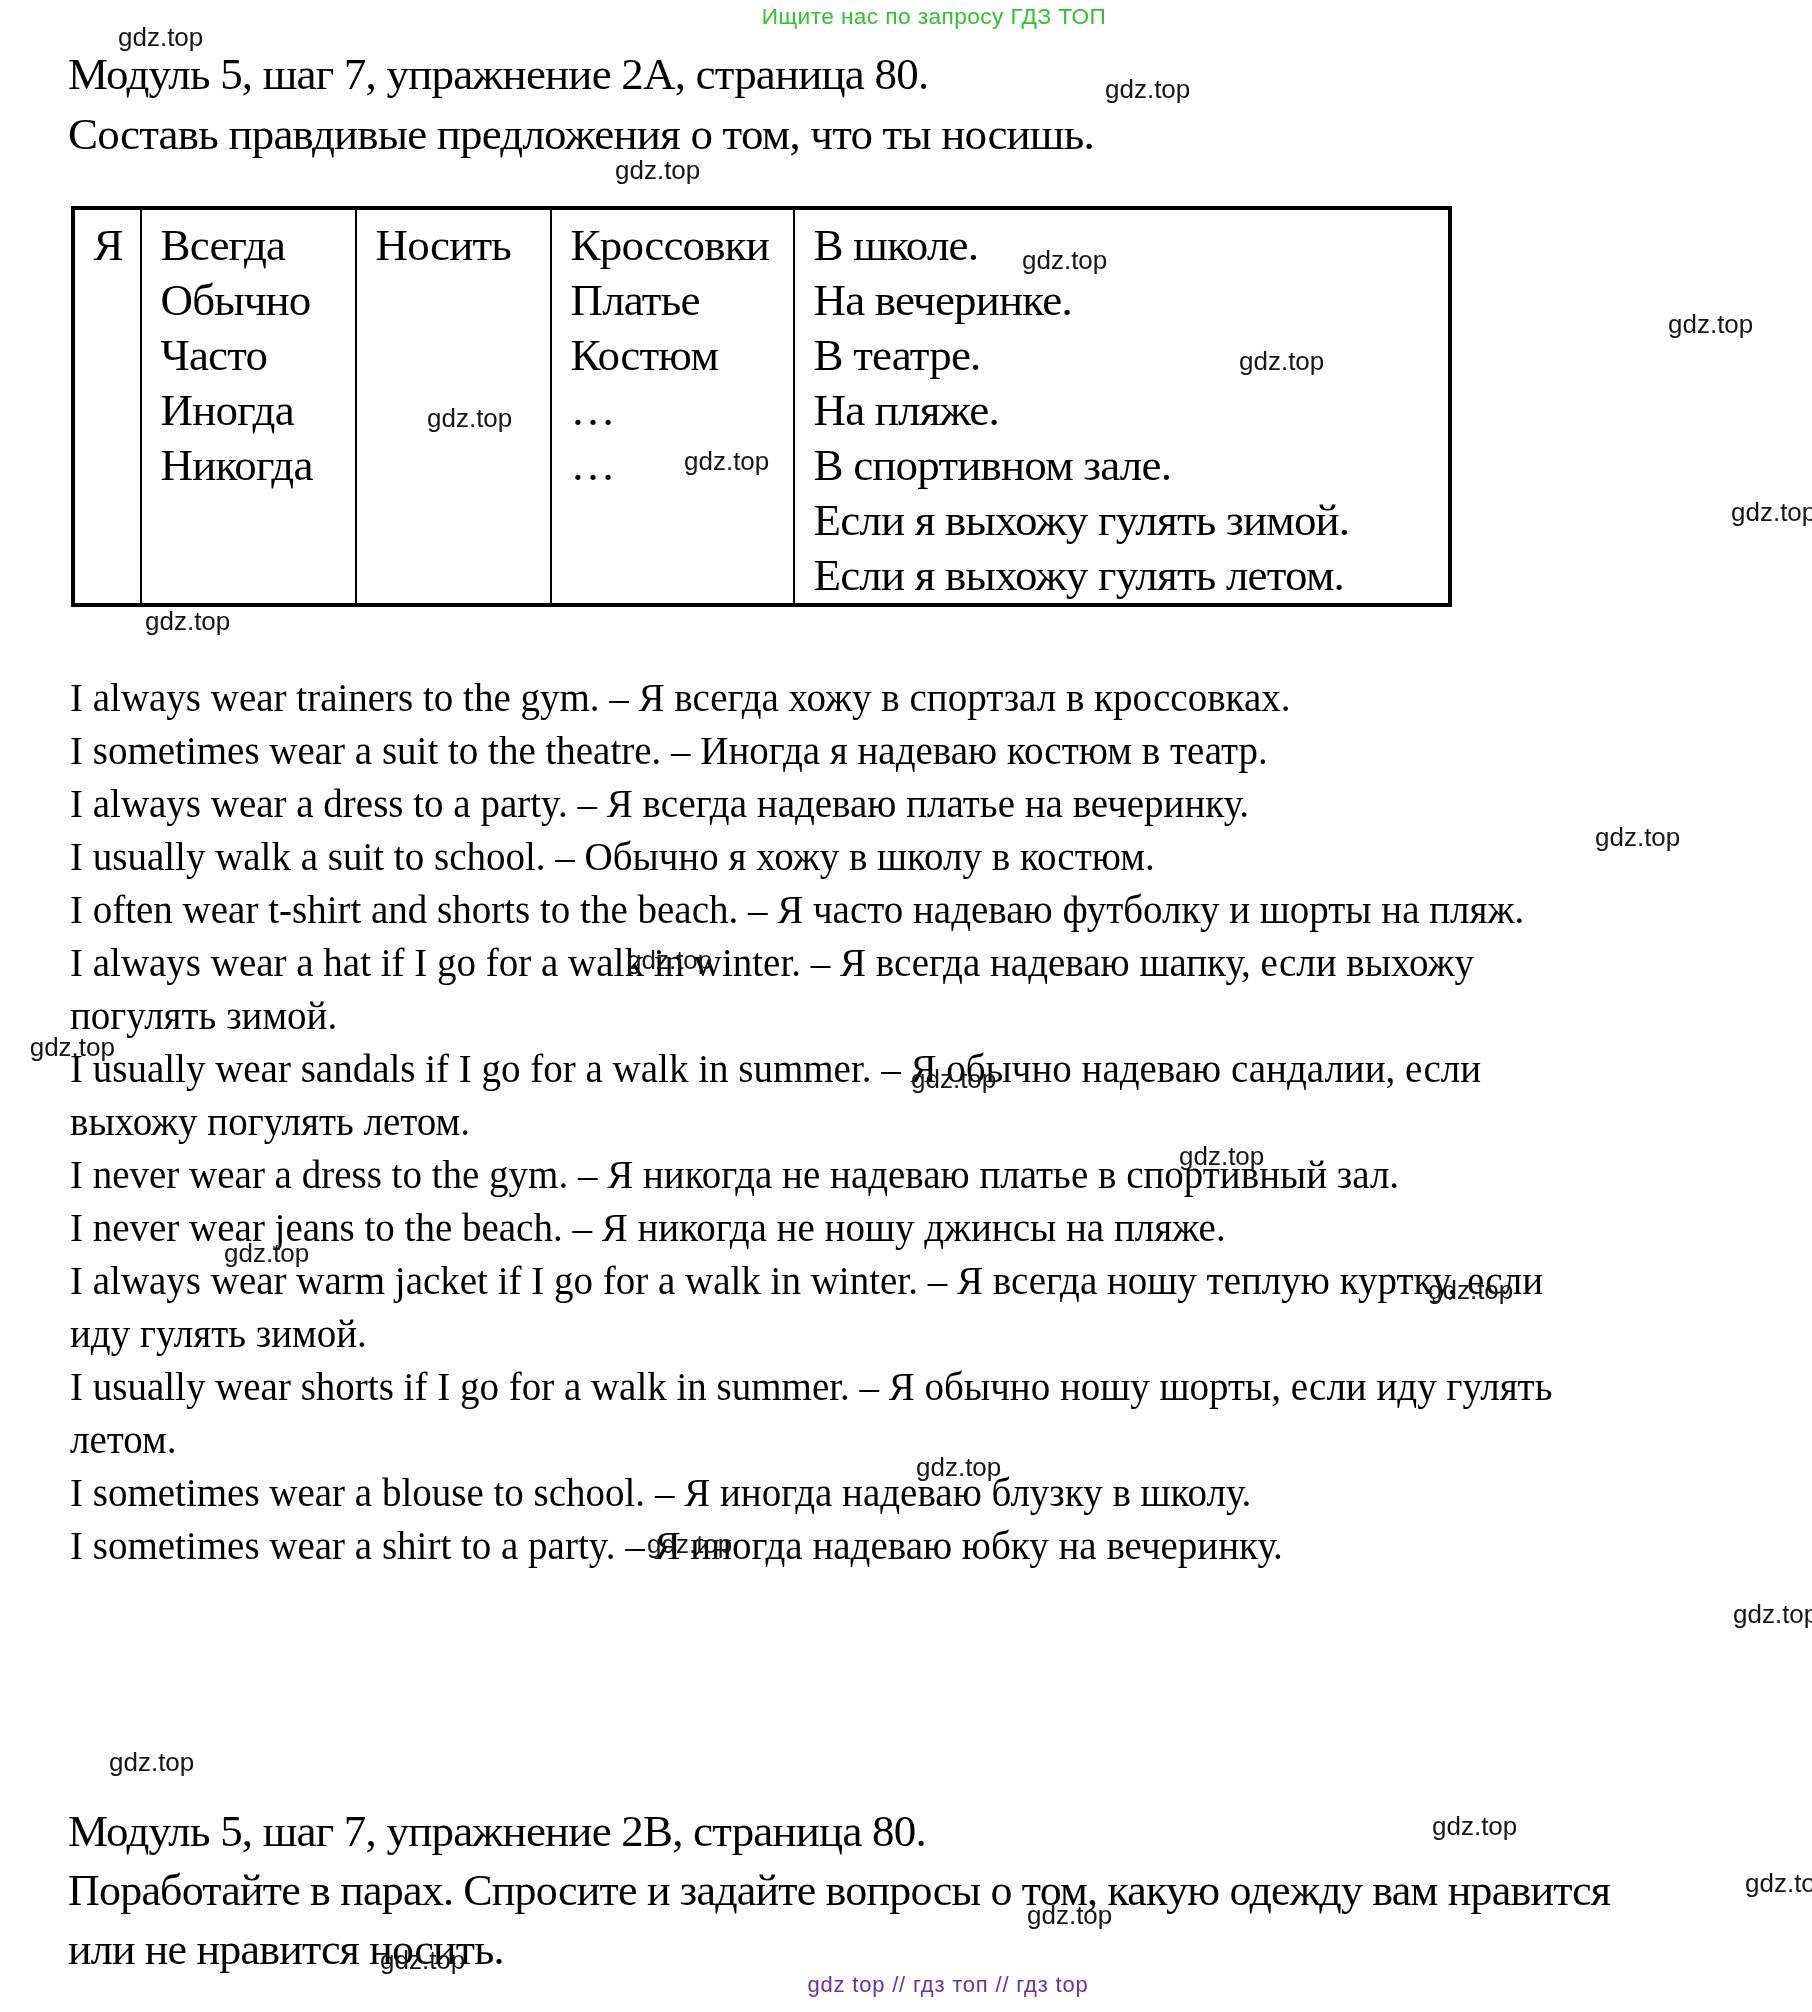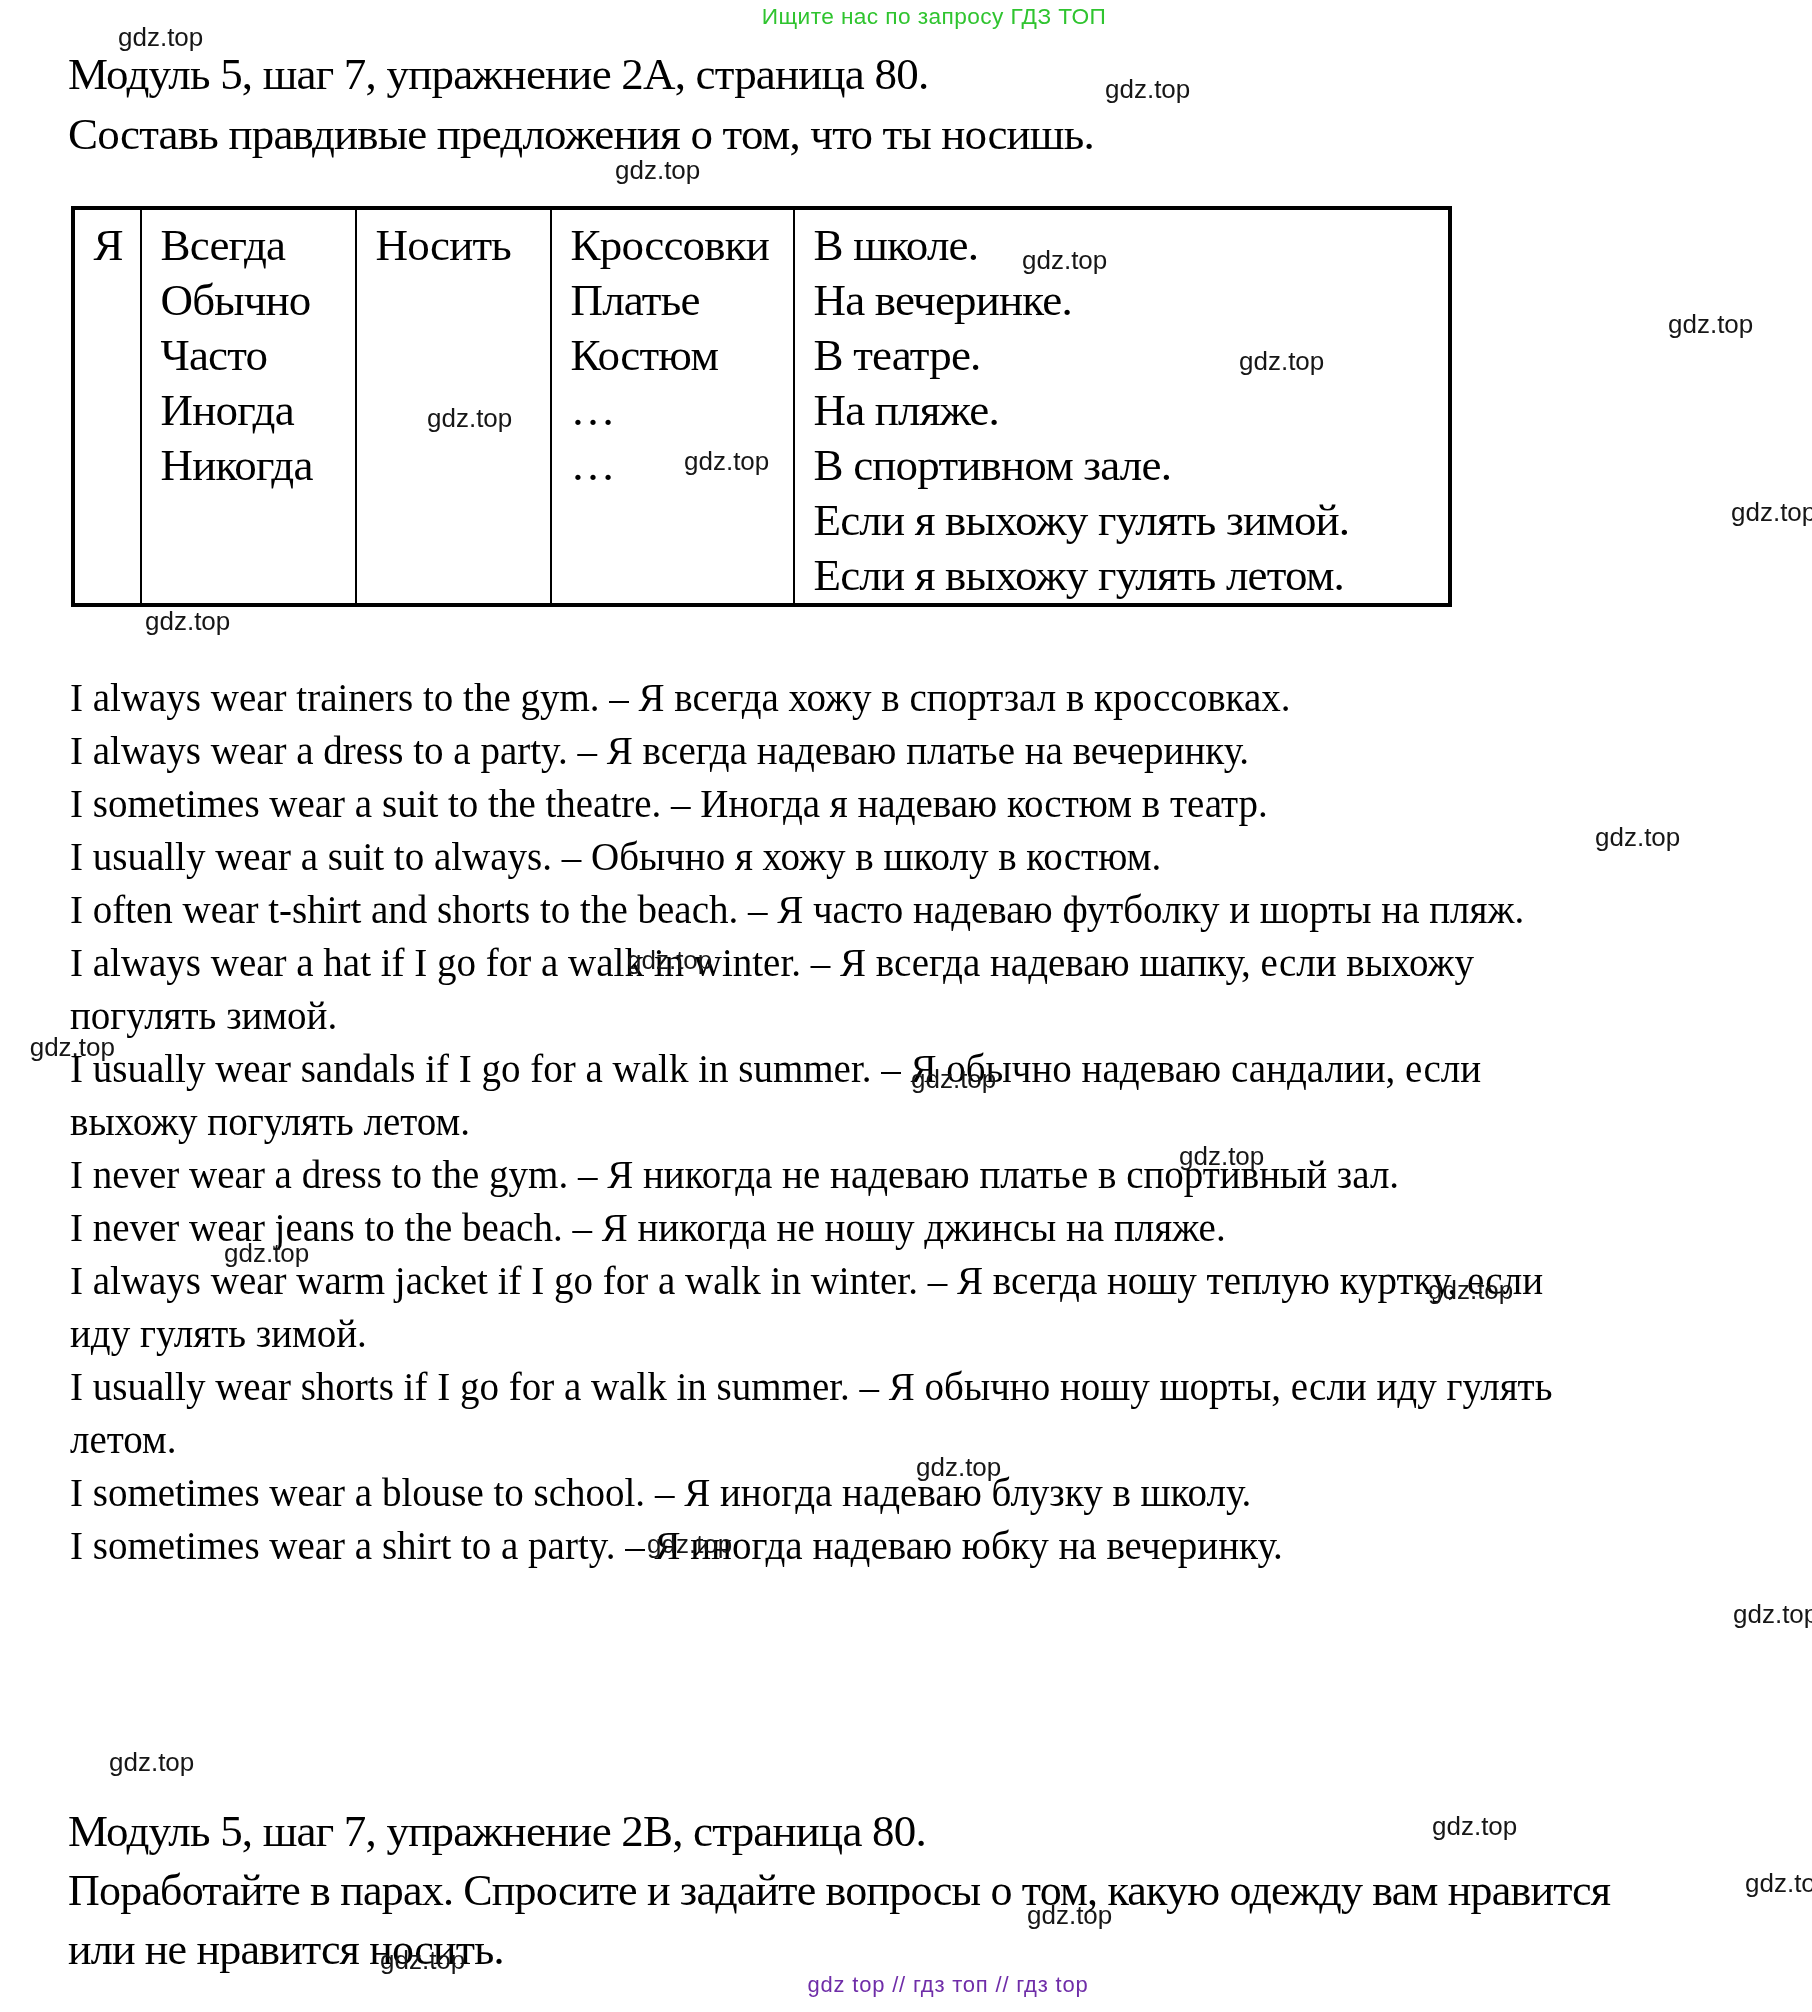--- a/index.html
+++ b/index.html
@@ -96,23 +96,23 @@
             <div class="cell-line">В спортивном зале.</div>
             <div class="cell-line">Если я выхожу гулять зимой.</div>
             <div class="cell-line">Если я выхожу гулять летом.</div>
           </td>
         </tr>
     </tbody>
   </table>
 
   <div class="answers" id="answers">
       <p><span>I always wear trainers to the gym.</span><span> – </span><span>Я всегда хожу в спортзал в кроссовках.</span></p>
+      <p><span>I sometimes wear a suit to the theatre.</span><span> – </span><span>Иногда я надеваю костюм в театр.</span></p>
       <p><span>I always wear a dress to a party.</span><span> – </span><span>Я всегда надеваю платье на вечеринку.</span></p>
-      <p><span>I sometimes wear a suit to the theatre.</span><span> – </span><span>Иногда я надеваю костюм в театр.</span></p>
-      <p><span>I usually wear a suit to always.</span><span> – </span><span>Обычно я хожу в школу в костюм.</span></p>
+      <p><span>I usually walk a suit to school.</span><span> – </span><span>Обычно я хожу в школу в костюм.</span></p>
       <p><span>I often wear t-shirt and shorts to the beach.</span><span> – </span><span>Я часто надеваю футболку и шорты на пляж.</span></p>
       <p><span>I always wear a hat if I go for a walk in winter.</span><span> – </span><span>Я всегда надеваю шапку, если выхожу погулять зимой.</span></p>
       <p><span>I usually wear sandals if I go for a walk in summer.</span><span> – </span><span>Я обычно надеваю сандалии, если выхожу погулять летом.</span></p>
       <p><span>I never wear a dress to the gym.</span><span> – </span><span>Я никогда не надеваю платье в спортивный зал.</span></p>
       <p><span>I never wear jeans to the beach.</span><span> – </span><span>Я никогда не ношу джинсы на пляже.</span></p>
       <p><span>I always wear warm jacket if I go for a walk in winter.</span><span> – </span><span>Я всегда ношу теплую куртку, если иду гулять зимой.</span></p>
       <p><span>I usually wear shorts if I go for a walk in summer.</span><span> – </span><span>Я обычно ношу шорты, если иду гулять летом.</span></p>
       <p><span>I sometimes wear a blouse to school.</span><span> – </span><span>Я иногда надеваю блузку в школу.</span></p>
       <p><span>I sometimes wear a shirt to a party.</span><span> – </span><span>Я иногда надеваю юбку на вечеринку.</span></p>
     </div>

